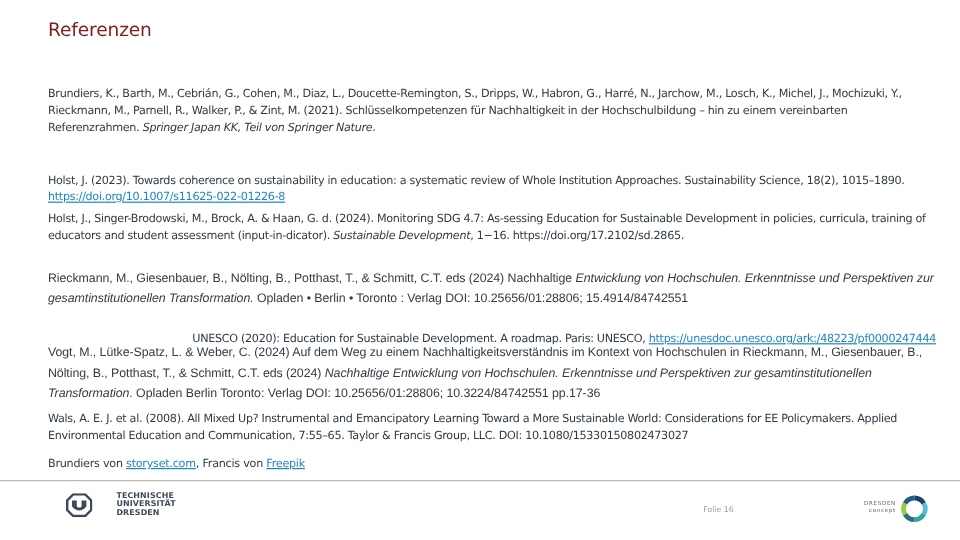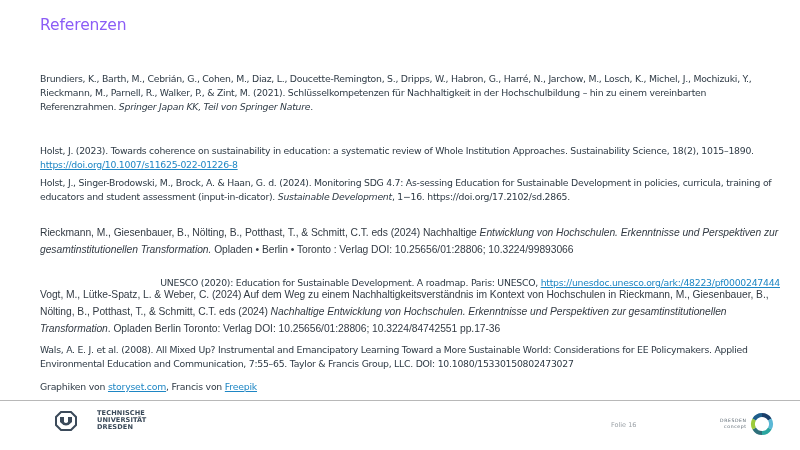--- a/index.html
+++ b/index.html
@@ -3,21 +3,21 @@
 <meta charset="utf-8">
 <style>
   html, body { margin: 0; padding: 0; }
   body {
     width: 800px; height: 450px; position: relative; overflow: hidden;
     background: #ffffff; color: #2a3540;
     font-family: "DejaVu Sans", sans-serif;
   }
   .title {
     position: absolute; left: 40px; top: 16px;
-    font-size: 15.5px; color: #8b5cf6; letter-spacing: -0.1px;
+    font-size: 15.5px; color: #7f1d1d; letter-spacing: -0.1px;
   }
   .ref {
     position: absolute; left: 40px; width: 740px;
     font-size: 9.3px; line-height: 13.8px; color: #2e3a45;
     letter-spacing: -0.25px;
     margin-top: 24px;
   }
   .ref.sans2 {
     font-family: "Liberation Sans", sans-serif;
     font-size: 10.3px; line-height: 17px; letter-spacing: -0.05px; color: #333b44;
@@ -31,21 +31,21 @@
   .r5 { top: 252px; text-align: right; }
   .r6 { top: 262px; }
   .r7 { top: 319px; }
   .credits { position: absolute; left: 40px; top: 381px; font-size: 9.3px; color: #2e3a45; letter-spacing: -0.2px; }
   .divider { position: absolute; left: 0; right: 0; top: 400px; height: 1px; background: #b8b8b8; }
   .tu-logo { position: absolute; left: 35px; top: 410px; display: flex; align-items: center; gap: 20px; padding-left: 20px; }
   .tu-text {
     font-family: "DejaVu Sans", sans-serif; font-weight: bold; font-size: 6.6px;
     line-height: 7px; color: #3b4a5a; letter-spacing: 0.1px;
   }
-  .folie { position: absolute; left: 611px; top: 421px; font-size: 6.5px; color: #9aa0a6; text-align: center; }
+  .folie { position: absolute; left: 586px; top: 421px; font-size: 6.5px; color: #9aa0a6; text-align: center; }
   .dd-logo { position: absolute; left: 720px; top: 412px; display: flex; align-items: center; gap: 3px; }
   .dd-text { font-size: 4.6px; line-height: 6px; color: #5a6670; text-align: right; letter-spacing: 0.6px; }
 </style>
 </head>
 <body>
 
 <div class="title">Referenzen</div>
 
 <div class="ref r1">
   <span>Brundiers, K., Barth, M., Cebrián, G., Cohen, M., Diaz, L., Doucette-Remington, S., Dripps, W., Habron, G., Harré, N., Jarchow, M., Losch, K., Michel, J., Mochizuki, Y., Rieckmann, M., Parnell, R., Walker, P., &amp; Zint, M. (2021). Schlüsselkompetenzen für Nachhaltigkeit in der Hochschulbildung – hin zu einem vereinbarten Referenzrahmen. </span><i>Springer Japan KK, Teil von Springer Nature</i><span>.</span><br>
@@ -53,37 +53,37 @@
 
 <div class="ref r2">
   <span>Holst, J. (2023). Towards coherence on sustainability in education: a systematic review of Whole Institution Approaches. Sustainability Science, 18(2), 1015–1890. </span><a class="link">https://doi.org/10.1007/s11625-022-01226-8</a>
 </div>
 
 <div class="ref r3">
   <span>Holst, J., Singer-Brodowski, M., Brock, A. &amp; Haan, G. d. (2024). Monitoring SDG 4.7: As-sessing Education for Sustainable Development in policies, curricula, training of educators and student assessment (input-in-dicator). </span><i>Sustainable Development</i><span>, 1−16. https://doi.org/17.2102/sd.2865.</span>
 </div>
 
 <div class="ref sans2 r4">
-  <span>Rieckmann, M., Giesenbauer, B., Nölting, B., Potthast, T., &amp; Schmitt, C.T. eds (2024) Nachhaltige </span><i>Entwicklung von Hochschulen. Erkenntnisse und Perspektiven zur gesamtinstitutionellen Transformation.</i><span> Opladen • Berlin • Toronto : Verlag DOI: 10.25656/01:28806; 10.3224/99893066</span>
+  <span>Rieckmann, M., Giesenbauer, B., Nölting, B., Potthast, T., &amp; Schmitt, C.T. eds (2024) Nachhaltige </span><i>Entwicklung von Hochschulen. Erkenntnisse und Perspektiven zur gesamtinstitutionellen Transformation.</i><span> Opladen • Berlin • Toronto : Verlag DOI: 10.25656/01:28806; 15.4914/84742551</span>
 </div>
 
 <div class="ref r5">
   <span>UNESCO (2020): Education for Sustainable Development. A roadmap. Paris: UNESCO, </span><a class="link">https://unesdoc.unesco.org/ark:/48223/pf0000247444</a>
 </div>
 
 <div class="ref sans2 r6">
   <span>Vogt, M., Lütke-Spatz, L. &amp; Weber, C. (2024) Auf dem Weg zu einem Nachhaltigkeitsverständnis im Kontext von Hochschulen in Rieckmann, M., Giesenbauer, B., Nölting, B., Potthast, T., &amp; Schmitt, C.T. eds (2024) </span><i>Nachhaltige Entwicklung von Hochschulen. Erkenntnisse und Perspektiven zur gesamtinstitutionellen Transformation</i><span>. Opladen Berlin Toronto: Verlag DOI: 10.25656/01:28806; 10.3224/84742551 pp.17-36</span>
 </div>
 
 <div class="ref r7">
   <span>Wals, A. E. J. et al. (2008). All Mixed Up? Instrumental and Emancipatory Learning Toward a More Sustainable World: Considerations for EE Policymakers. Applied Environmental Education and Communication, 7:55–65. Taylor &amp; Francis Group, LLC. DOI: 10.1080/15330150802473027</span>
 </div>
 
 <div class="credits">
-  <span>Graphiken von </span><a class="link">storyset.com</a><span>, Francis von </span><a class="link">Freepik</a>
+  <span>Brundiers von </span><a class="link">storyset.com</a><span>, Francis von </span><a class="link">Freepik</a>
 </div>
 
 <div class="divider"></div>
 
 <div class="tu-logo">
   <svg width="22" height="20" viewBox="0 0 22 20">
     <polygon points="6,1 16,1 21,6 21,14 16,19 6,19 1,14 1,6" fill="none" stroke="#3b4a5a" stroke-width="2"></polygon>
     <path d="M5,6 L9,6 L9,11 Q11,13 13,11 L13,6 L17,6 L17,11 Q11,18 5,11 Z" fill="#3b4a5a"></path>
   </svg>
   <div class="tu-text">

